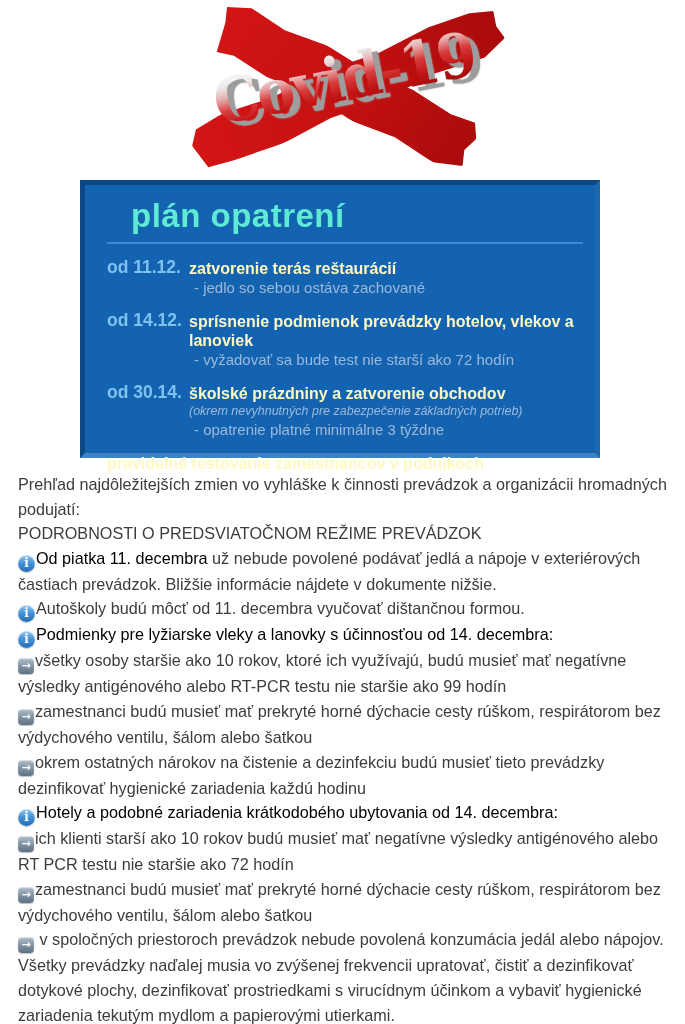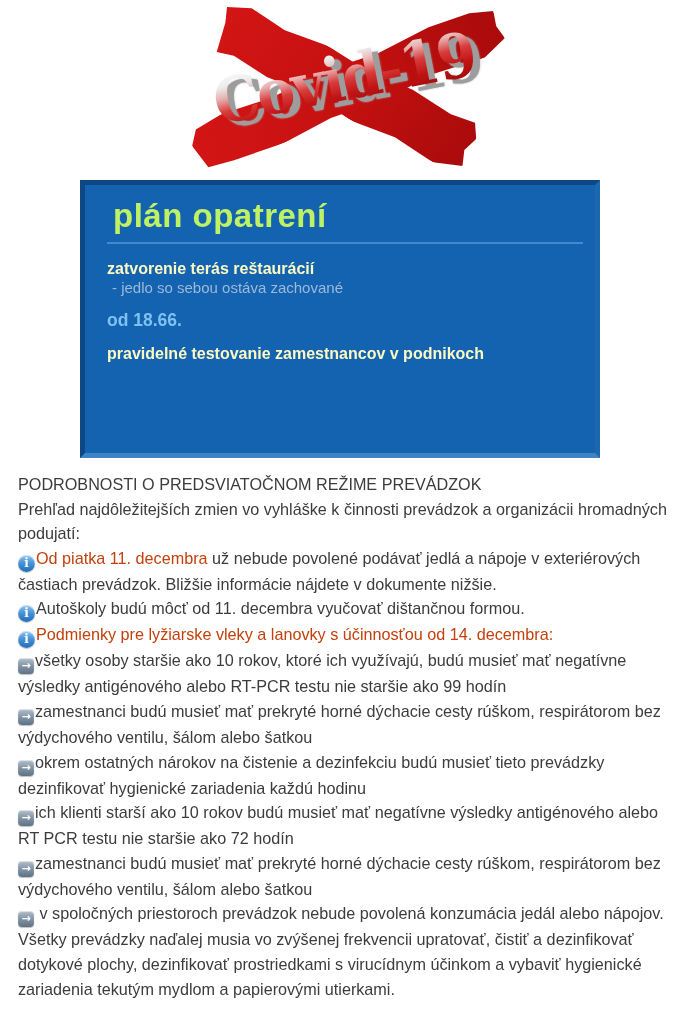--- a/index.html
+++ b/index.html
@@ -33,39 +33,39 @@
     -webkit-background-clip:text; background-clip:text; color:transparent;
   }
 
   
   .plan-box {
     position:absolute; left:80px; top:180px; width:520px; height:278px;
     background:#1363b0;
     border:5px solid #0d4784; border-bottom-color:#3e83c4; border-right-color:#1d67ac;
     color:#ffffff;
   }
-  .plan-title { font-size:33px; font-weight:bold; letter-spacing:0.5px; padding:12px 0 0 28px; color:#bef264; }
+  .plan-title { font-size:33px; font-weight:bold; letter-spacing:0.5px; padding:12px 0 0 12px; color:#5eead4;margin-left:34px; }
   .plan-rule { height:2px; background:#4489cf; margin:7px 12px 0 22px; }
   .plan-rows { padding:13px 10px 0 22px; }
   .plan-row { display:flex; margin-bottom:12px; }
   .plan-date { width:82px; flex-shrink:0; color:#7ec2f2; font-weight:bold; font-size:17.5px; line-height:20px; }
   .plan-entry { padding-top:2px; }
   .plan-head { color:#fef9c3; font-weight:bold; font-size:16px; line-height:19px; }
   .plan-note { color:#9cb9dc; font-style:italic; font-size:12.5px; line-height:17px; }
   .plan-note:empty { display:none; }
   .plan-sub { color:#9cb9dc; font-size:15px; line-height:20px; padding-left:5px; }
 
   
   .body-section {
     position:absolute; left:0; top:458px; width:685px;
     padding:14px 10px 0 18px;
     font-size:16.2px; line-height:24.6px; color:#3c3c3c;
   }
   .body-section p { margin:0; }
-  .red { color:#c2410c; }
+  .red { color:#000000; }
   .red:empty { display:none; }
 
   .ic {
     display:inline-block; text-align:center; color:#ffffff;
     vertical-align:-3px; margin-right:1px;
   }
   .ic-info {
     width:17px; height:17px; border-radius:50%;
     background:linear-gradient(180deg,#90c6ef 0%, #4a94d7 45%, #1f6cb8 100%);
     box-shadow:inset 0 1px 1px rgba(255,255,255,0.65), 0 1px 1px rgba(0,0,0,0.25);
@@ -89,59 +89,74 @@
     <div class="logo-text-shadow">Covid-19</div>
     <div class="logo-text">Covid-19</div>
   </div>
 
   <div class="plan-box">
     <div class="plan-title">plán opatrení</div>
     <div class="plan-rule"></div>
     <div class="plan-rows">
 
       <div class="plan-row">
+        <div class="plan-date">od 11.12.</div>
         <div class="plan-entry">
           <div class="plan-head">zatvorenie terás reštaurácií</div>
 
           <div class="plan-sub">- jedlo so sebou ostáva zachované</div>
         </div>
       </div>
 
+      <div class="plan-row">
+        <div class="plan-date">od 14.12.</div>
+        <div class="plan-entry">
+          <div class="plan-head">sprísnenie podmienok prevádzky hotelov, vlekov a lanoviek</div>
+
+          <div class="plan-sub">- vyžadovať sa bude test nie starší ako 72 hodín</div>
+        </div>
+      </div>
 
       <div class="plan-row">
-        <div class="plan-date">od 18.66.</div>
+        <div class="plan-date">od 30.14.</div>
+        <div class="plan-entry">
+          <div class="plan-head">školské prázdniny a zatvorenie obchodov</div>
+          <div class="plan-note">(okrem nevyhnutných pre zabezpečenie základných potrieb)</div>
+          <div class="plan-sub">- opatrenie platné minimálne 3 týždne</div>
+        </div>
       </div>
 
       <div class="plan-row">
         <div class="plan-entry">
           <div class="plan-head">pravidelné testovanie zamestnancov v podnikoch</div>
 
         </div>
       </div>
 
     </div>
   </div>
 
   <div class="body-section">
+    <p>Prehľad najdôležitejších zmien vo vyhláške k činnosti prevádzok a organizácii hromadných podujatí:</p>
     <p>PODROBNOSTI O PREDSVIATOČNOM REŽIME PREVÁDZOK</p>
-    <p>Prehľad najdôležitejších zmien vo vyhláške k činnosti prevádzok a organizácii hromadných podujatí:</p>
 
     <p><span class="ic ic-info">i</span><span class="red">Od piatka 11. decembra</span><span> už nebude povolené podávať jedlá a nápoje v exteriérových častiach prevádzok. Bližšie informácie nájdete v dokumente nižšie.</span></p>
 
     <p><span class="ic ic-info">i</span><span>Autoškoly budú môcť od 11. decembra vyučovať dištančnou formou.</span></p>
 
     <p><span class="ic ic-info">i</span><span class="red">Podmienky pre lyžiarske vleky a lanovky s účinnosťou od 14. decembra:</span></p>
 
 
     <p><span class="ic ic-arrow">→</span><span>všetky osoby staršie ako 10 rokov, ktoré ich využívajú, budú musieť mať negatívne výsledky antigénového alebo RT-PCR testu nie staršie ako 99 hodín</span></p>
 
     <p><span class="ic ic-arrow">→</span><span>zamestnanci budú musieť mať prekryté horné dýchacie cesty rúškom, respirátorom bez výdychového ventilu, šálom alebo šatkou</span></p>
 
     <p><span class="ic ic-arrow">→</span><span>okrem ostatných nárokov na čistenie a dezinfekciu budú musieť tieto prevádzky dezinfikovať hygienické zariadenia každú hodinu</span></p>
 
+    <p><span class="ic ic-info">i</span><span class="red">Hotely a podobné zariadenia krátkodobého ubytovania od 14. decembra:</span></p>
 
     <p><span class="ic ic-arrow">→</span><span>ich klienti starší ako 10 rokov budú musieť mať negatívne výsledky antigénového alebo RT PCR testu nie staršie ako 72 hodín</span></p>
 
     <p><span class="ic ic-arrow">→</span><span>zamestnanci budú musieť mať prekryté horné dýchacie cesty rúškom, respirátorom bez výdychového ventilu, šálom alebo šatkou</span></p>
 
     <p><span class="ic ic-arrow">→</span> <span>v spoločných priestoroch prevádzok nebude povolená konzumácia jedál alebo nápojov. Všetky prevádzky naďalej musia vo zvýšenej frekvencii upratovať, čistiť a dezinfikovať dotykové plochy, dezinfikovať prostriedkami s virucídnym účinkom a vybaviť hygienické zariadenia tekutým mydlom a papierovými utierkami.</span></p>
   </div>
 
 </div>
 

